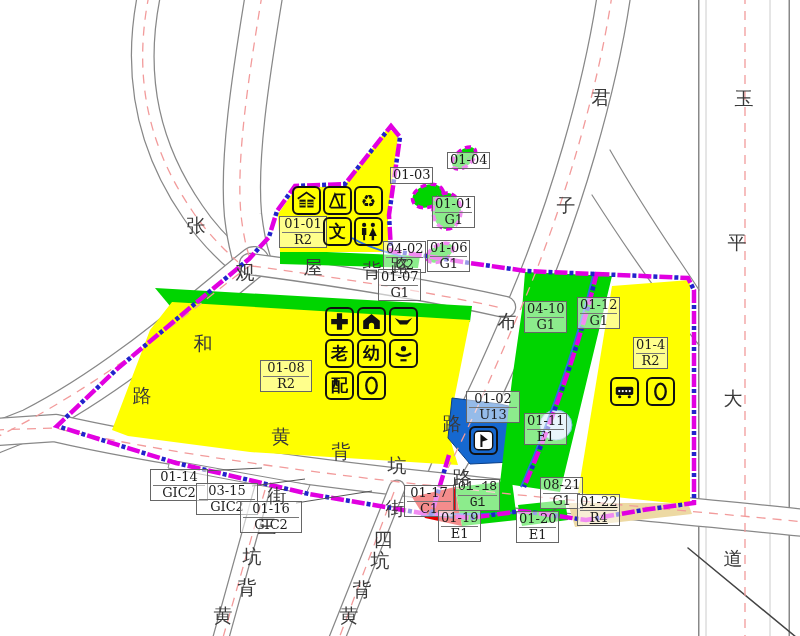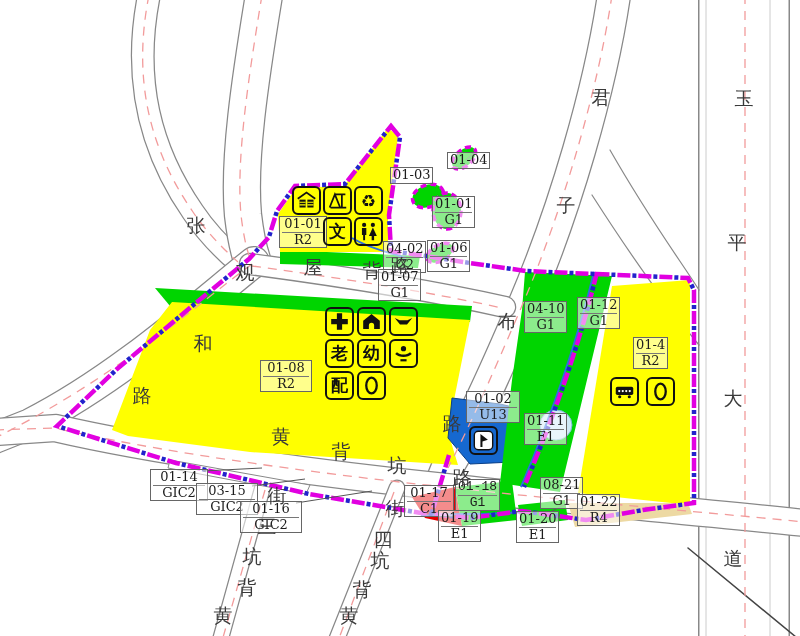--- a/index.html
+++ b/index.html
@@ -227,21 +227,21 @@
       <span class="row">E1</span>
     </div>
     <div class="plabel" style="left: 516px; top: 511px;">
       <span class="row">01-20</span>
       <span class="row">E1</span>
     </div>
     <div class="plabel" style="left: 540px; top: 477px;">
       <span class="row">08-21</span>
       <span class="row">G1</span>
     </div>
-    <div class="plabel" style="left: 577px; top: 494px;">
+    <div class="plabel" style="left: 577px; top: 494px; text-decoration: underline;">
       <span class="row">01-22</span>
       <span class="row">R4</span>
     </div>
     <span class="rchar" style="left: 196px; top: 226px;">张</span>
     <span class="rchar" style="left: 245px; top: 273px;">观</span>
     <span class="rchar" style="left: 203px; top: 344px;">和</span>
     <span class="rchar" style="left: 142px; top: 396px;">路</span>
     <span class="rchar" style="left: 313px; top: 268px;">屋</span>
     <span class="rchar" style="left: 372px; top: 271px;">背</span>
     <span class="rchar" style="left: 400px; top: 266px;">路</span>

